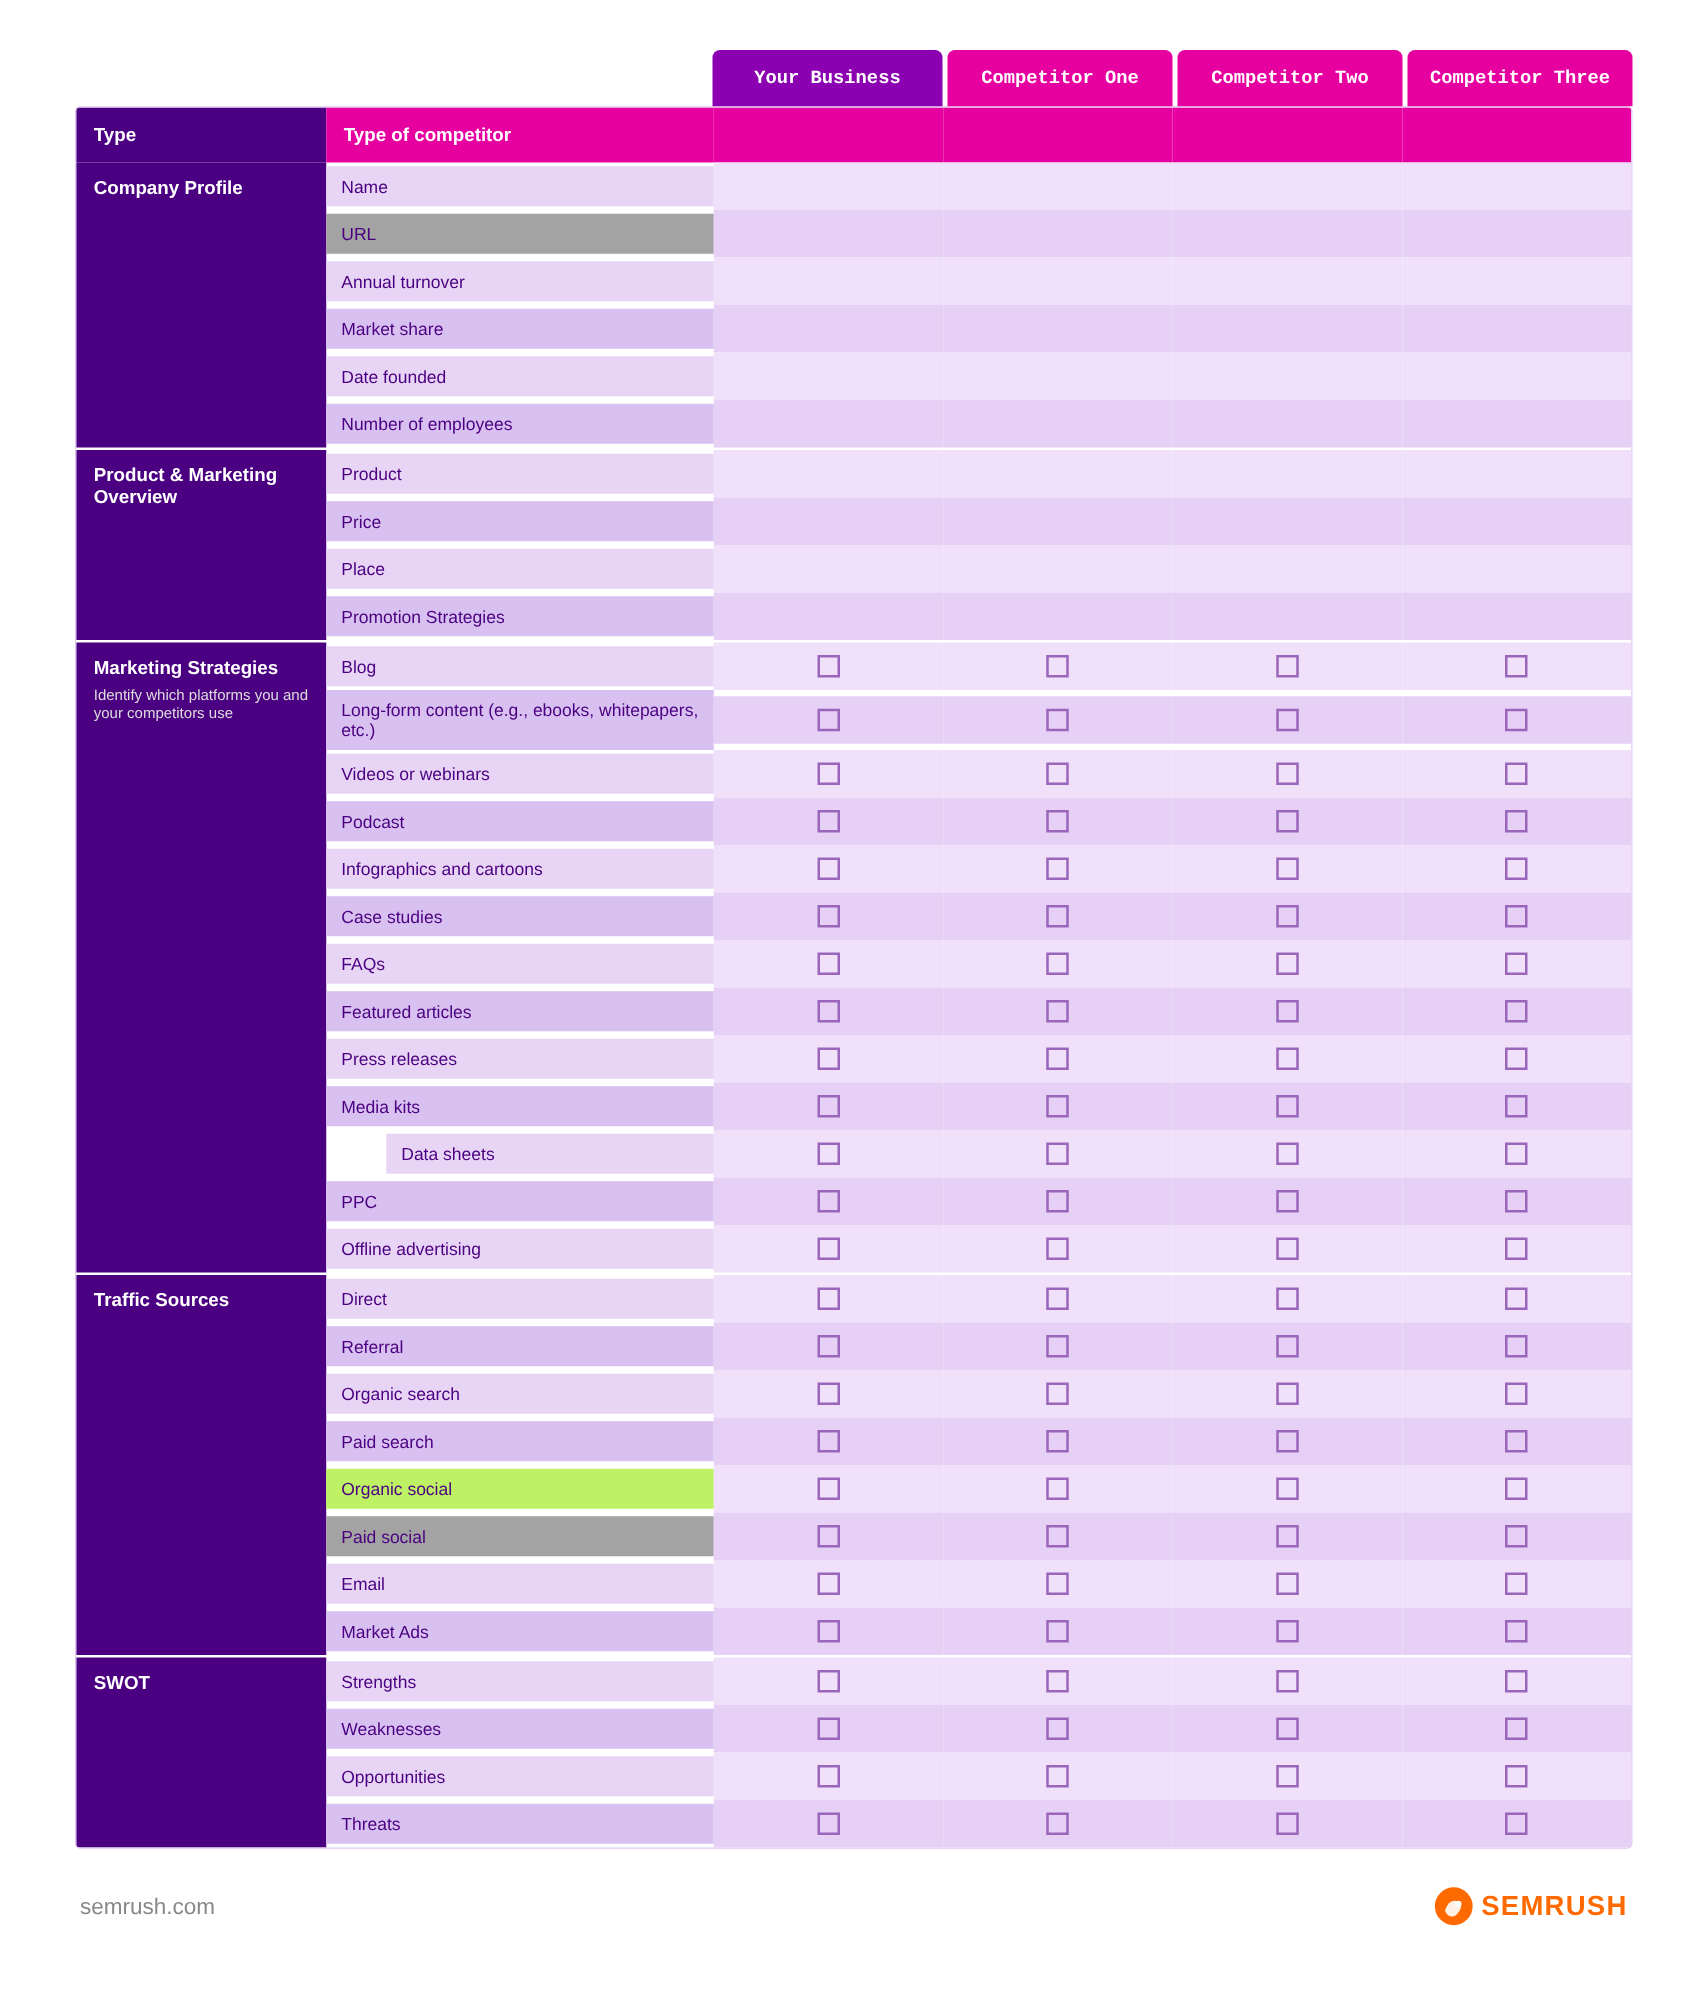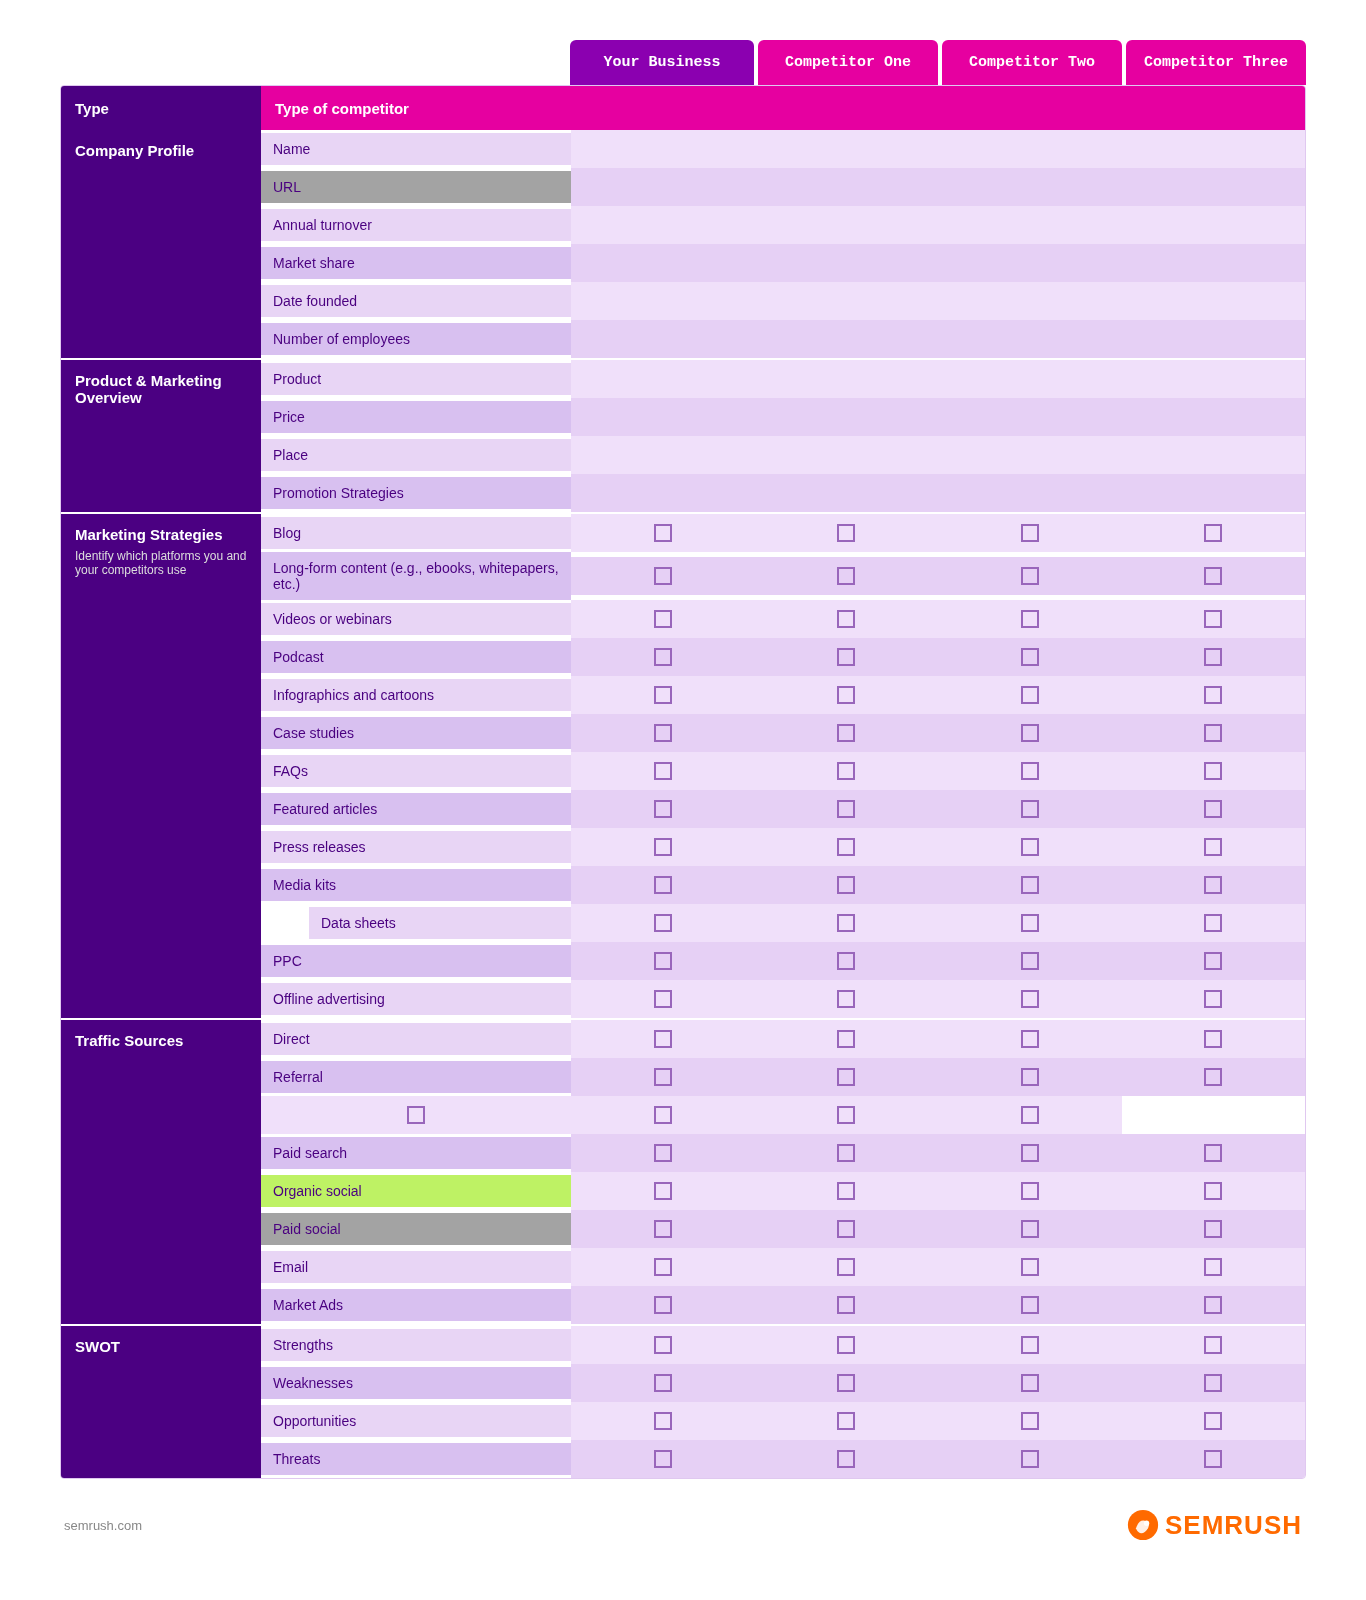--- a/index.html
+++ b/index.html
@@ -142,39 +142,39 @@
 
     
     .footer {
       display: flex;
       justify-content: space-between;
       align-items: center;
       margin-top: 30px;
       padding: 0 4px;
     }
     .footer-left {
-      font-size: 13px;
+      font-size: 18px;
       color: #888;
     }
     .footer-right {
       display: flex;
       align-items: center;
       gap: 8px;
     }
     .semrush-logo {
       display: flex;
       align-items: center;
       gap: 6px;
     }
     .semrush-icon {
       width: 32px;
       height: 32px;
     }
     .semrush-text {
-      font-size: 26px;
+      font-size: 22px;
       font-weight: bold;
       color: #FF6A00;
       letter-spacing: 1px;
     }
 
     
     .table-outer {
       border: 1px solid #e0c8f0;
       border-radius: 4px;
       overflow: hidden;
@@ -545,20 +545,21 @@
                 <div class="checkbox-square"></div>
               </div>
               <div class="dcell" style="background: rgb(230, 208, 245);">
                 <div class="checkbox-square"></div>
               </div>
               <div class="dcell" style="background: rgb(230, 208, 245);">
                 <div class="checkbox-square"></div>
               </div>
             </div>
             <div class="sub-row">
+              <div class="label" style="background: rgb(232, 213, 245);">Organic search</div>
               <div class="dcell" style="background: rgb(240, 224, 250);">
                 <div class="checkbox-square"></div>
               </div>
               <div class="dcell" style="background: rgb(240, 224, 250);">
                 <div class="checkbox-square"></div>
               </div>
               <div class="dcell" style="background: rgb(240, 224, 250);">
                 <div class="checkbox-square"></div>
               </div>
               <div class="dcell" style="background: rgb(240, 224, 250);">

